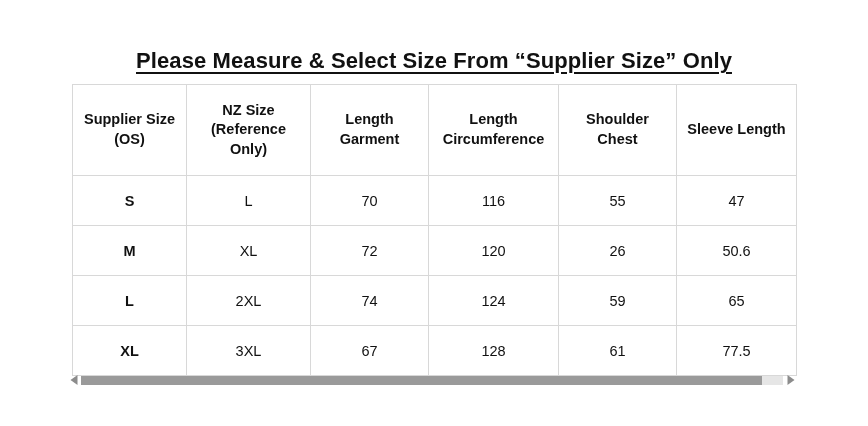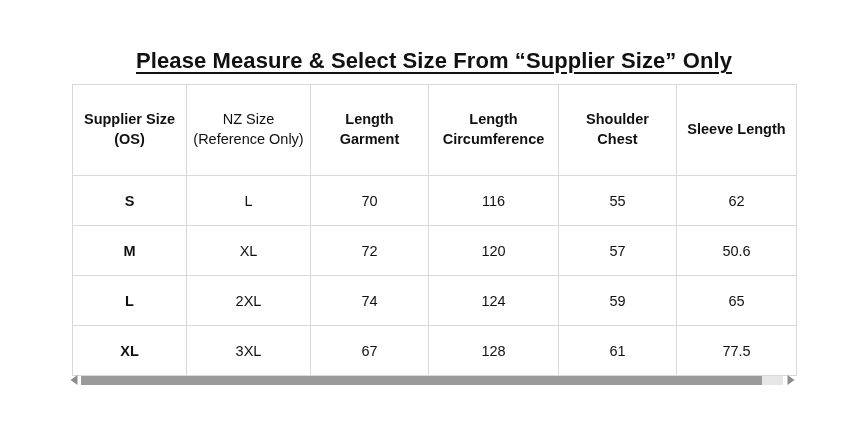--- a/index.html
+++ b/index.html
@@ -55,21 +55,21 @@
     color: #111111;
   }
   table.size-table thead th {
     height: 82px;
     font-size: 14.5px;
     line-height: 1.35;
     font-weight: bold;
     padding: 4px 6px;
   }
   table.size-table thead th.soft {
-    font-weight: normal;
+    font-weight: bold;
   }
   table.size-table tbody td {
     height: 45px;
     font-size: 14.5px;
     font-weight: normal;
     padding: 2px 6px;
   }
   table.size-table tbody td.first-col {
     font-weight: bold;
   }
@@ -151,28 +151,28 @@
           <th>Sleeve Length</th>
         </tr>
       </thead>
       <tbody>
         <tr>
           <td class="first-col">S</td>
           <td>L</td>
           <td>70</td>
           <td>116</td>
           <td>55</td>
-          <td>62</td>
+          <td>47</td>
         </tr>
         <tr>
           <td class="first-col">M</td>
           <td>XL</td>
           <td>72</td>
           <td>120</td>
-          <td>57</td>
+          <td>26</td>
           <td>50.6</td>
         </tr>
         <tr>
           <td class="first-col">L</td>
           <td>2XL</td>
           <td>74</td>
           <td>124</td>
           <td>59</td>
           <td>65</td>
         </tr>

